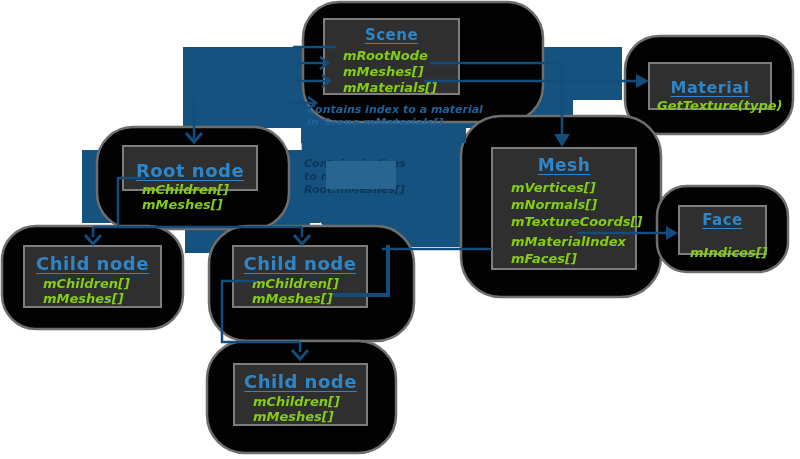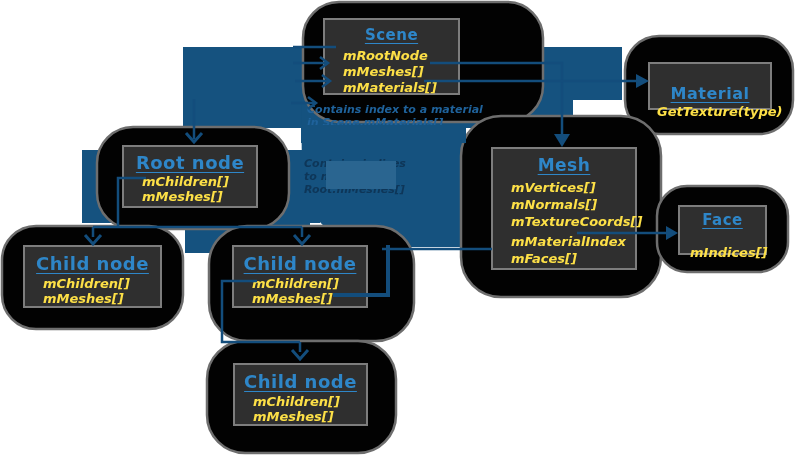--- a/index.html
+++ b/index.html
@@ -21,21 +21,21 @@
     position:absolute;z-index:3;box-sizing:border-box;
     background:#2f2f2f;border:2px solid #7d7d7d;
     padding:4px 0 0 0;
   }
   .uml-title{
     display:block;text-align:center;font-weight:bold;color:#2e86c8;
     text-decoration:underline;text-underline-offset:3px;
     margin:2px 0 4px 0;letter-spacing:0.5px;
   }
   .uml-member{
-    display:block;color:#fde047;font-weight:bold;font-style:italic;
+    display:block;color:#84cc16;font-weight:bold;font-style:italic;
     font-size:13px;padding-left:18px;white-space:nowrap;
   }
   .t15{font-size:15px;} .t16{font-size:16px;} .t17{font-size:17px;} .t18{font-size:18px;}
   .lh16 .uml-member{line-height:16px;}
   .lh17 .uml-member{line-height:17px;}
   .lh14 .uml-member{line-height:14.5px;}
   .gap-top{margin-top:3px;}
 </style>
 </head>
 <body>
@@ -73,40 +73,40 @@
   </div>
   <div class="note-cover" style="left:326px;top:161px;width:70px;height:28px;background:#2a6590;"></div>
 
   <div class="uml-box lh16" style="left:323px;top:18px;width:137px;height:77px;">
     <span class="uml-title t15">Scene</span>
     <span class="uml-member">mRootNode</span>
     <span class="uml-member">mMeshes[]</span>
     <span class="uml-member">mMaterials[]</span>
   </div>
 
-  <div class="uml-box lh16" style="left:648px;top:62px;width:124px;height:48px;padding-top:18px;">
+  <div class="uml-box lh16" style="left:648px;top:62px;width:124px;height:48px;padding-top:12px;">
     <span class="uml-title t16" style="margin-bottom:1px;">Material</span>
     <span class="uml-member" style="padding-left:7px;">GetTexture(type)</span>
   </div>
 
   <div class="uml-box lh17" style="left:491px;top:147px;width:146px;height:123px;">
     <span class="uml-title t17">Mesh</span>
     <span class="uml-member">mVertices[]</span>
     <span class="uml-member">mNormals[]</span>
     <span class="uml-member">mTextureCoords[]</span>
     <span class="uml-member gap-top">mMaterialIndex</span>
     <span class="uml-member">mFaces[]</span>
   </div>
 
   <div class="uml-box lh16" style="left:678px;top:205px;width:89px;height:50px;padding-top:2px;">
     <span class="uml-title t15" style="margin-bottom:16px;">Face</span>
     <span class="uml-member" style="padding-left:10px;">mIndices[]</span>
   </div>
 
-  <div class="uml-box lh14" style="left:122px;top:145px;width:136px;height:63px;padding-top:3px;">
+  <div class="uml-box lh14" style="left:122px;top:145px;width:136px;height:46px;padding-top:11px;">
     <span class="uml-title t18" style="margin-bottom:2px;">Root node</span>
     <span class="uml-member">mChildren[]</span>
     <span class="uml-member">mMeshes[]</span>
   </div>
 
   <div class="uml-box lh14" style="left:23px;top:245px;width:139px;height:63px;padding-top:4px;">
     <span class="uml-title t18" style="margin-bottom:3px;">Child node</span>
     <span class="uml-member">mChildren[]</span>
     <span class="uml-member">mMeshes[]</span>
   </div>

